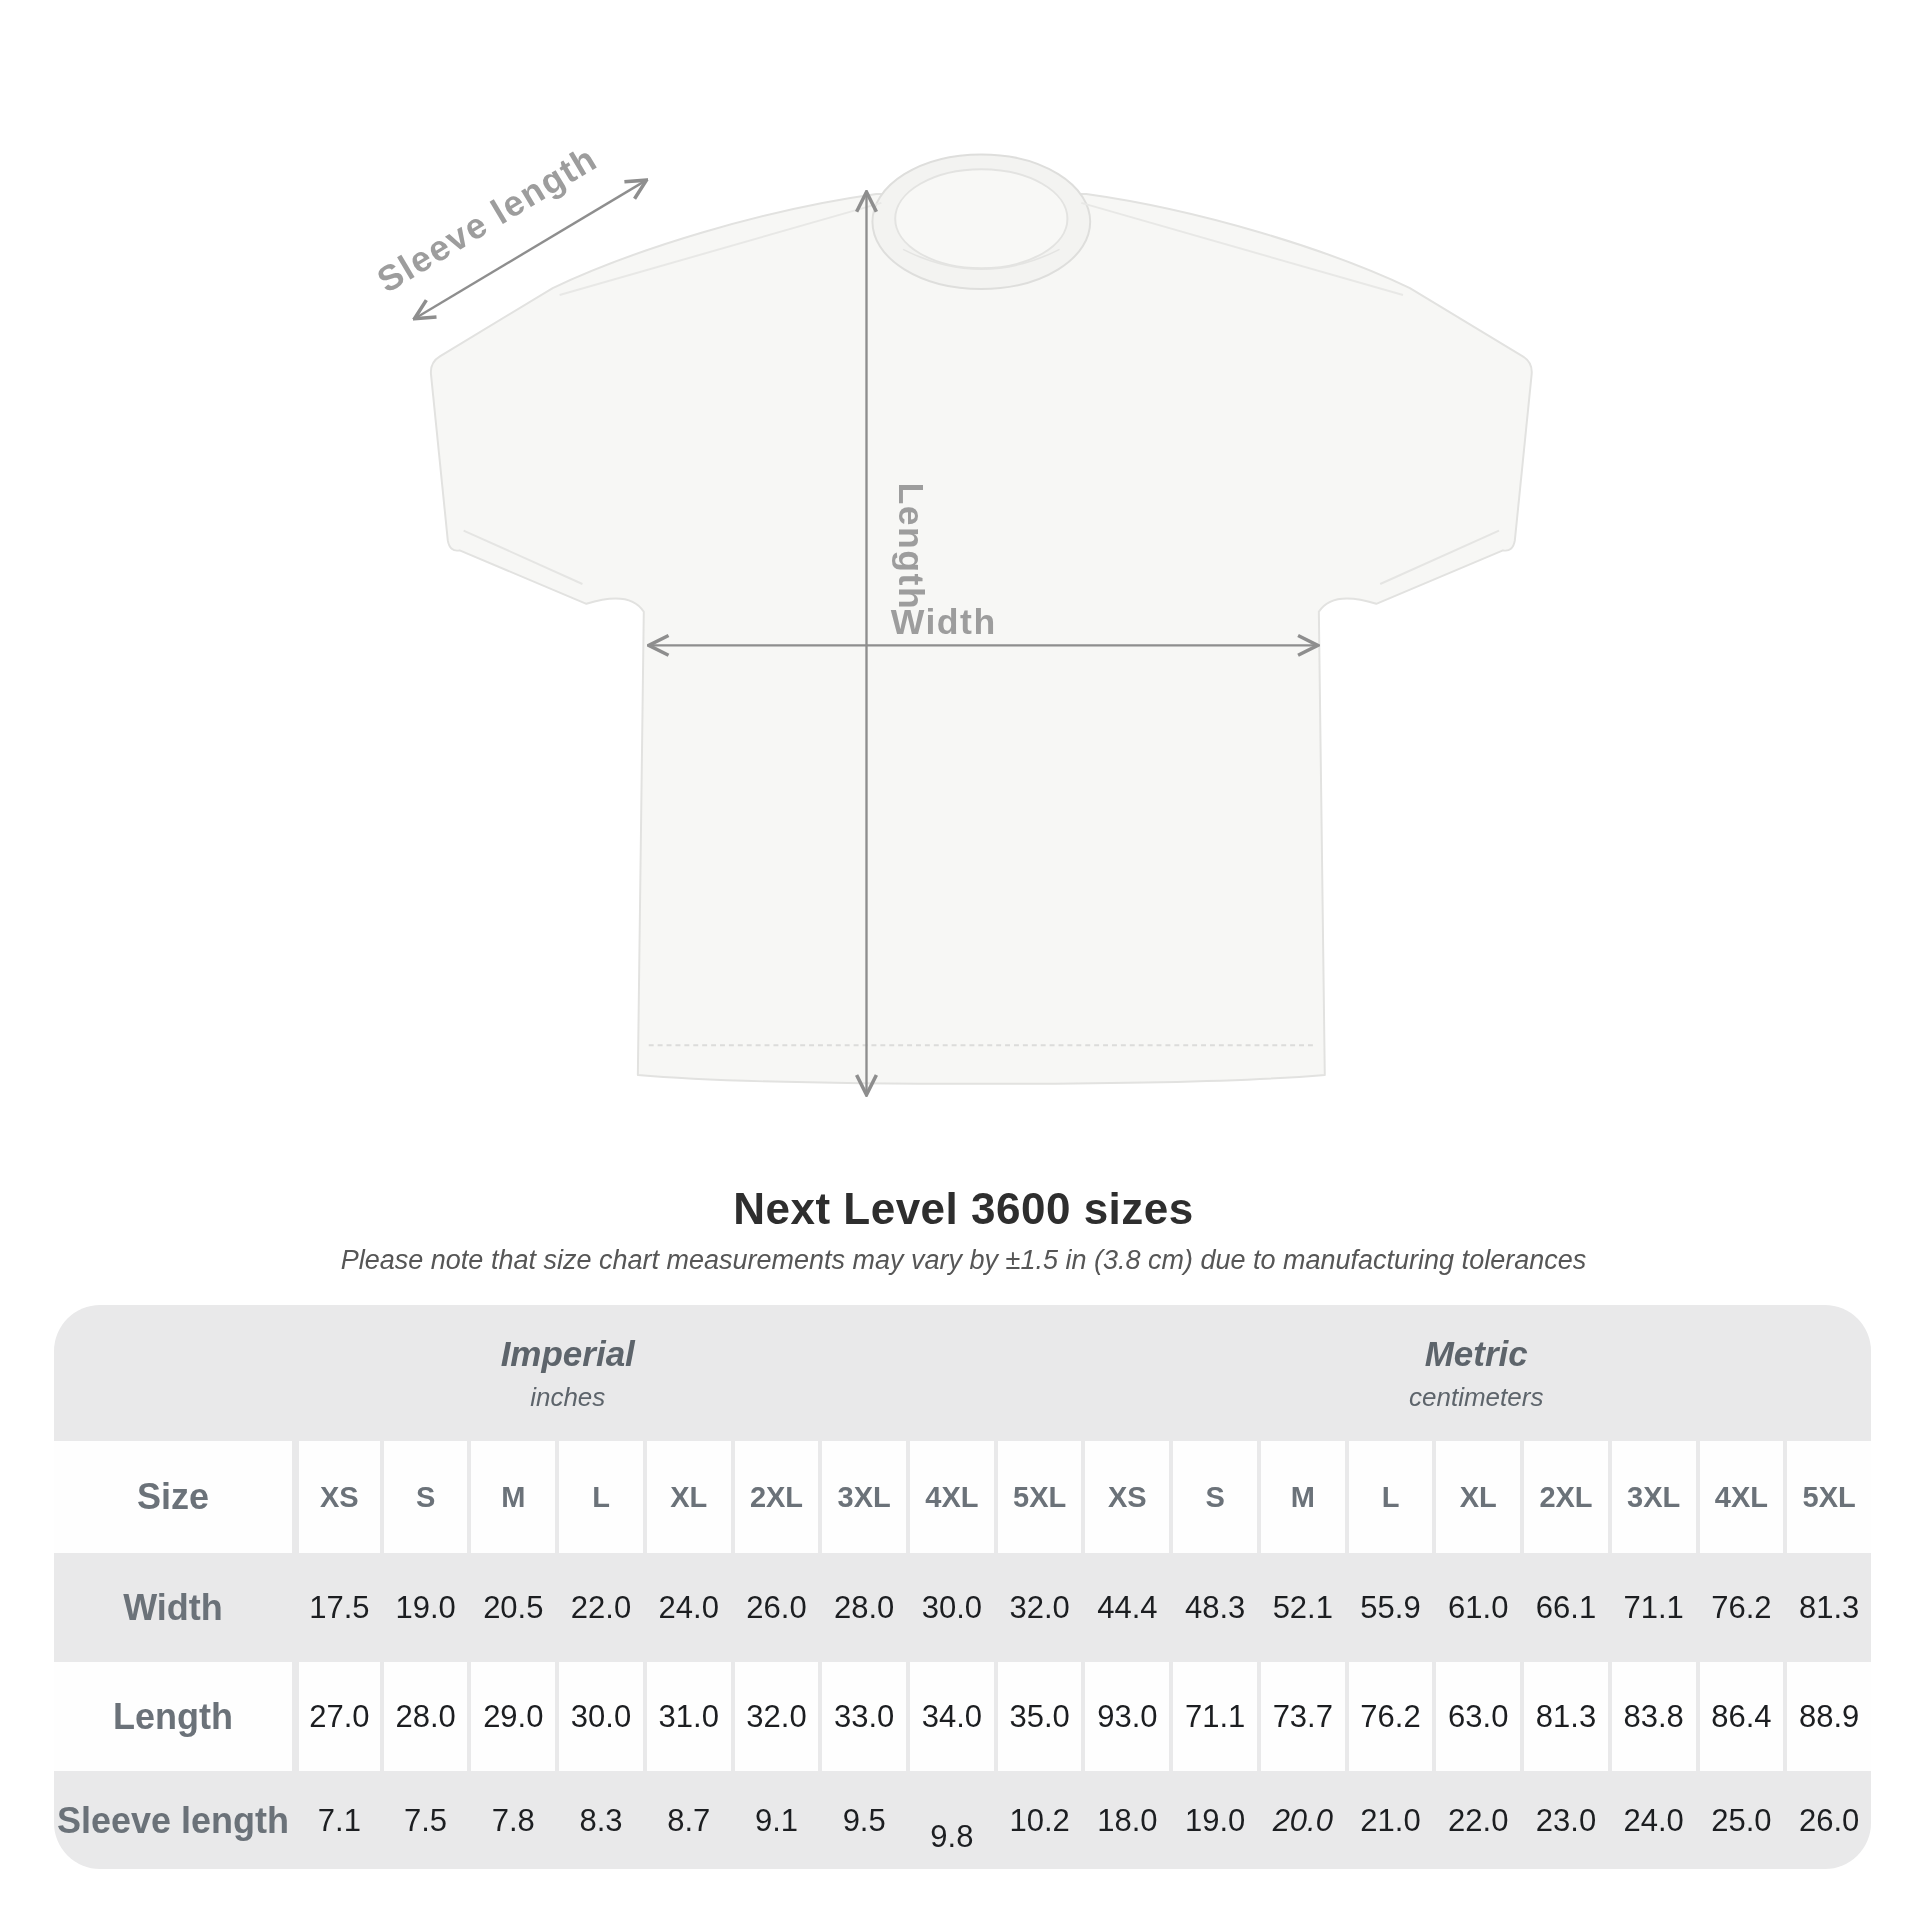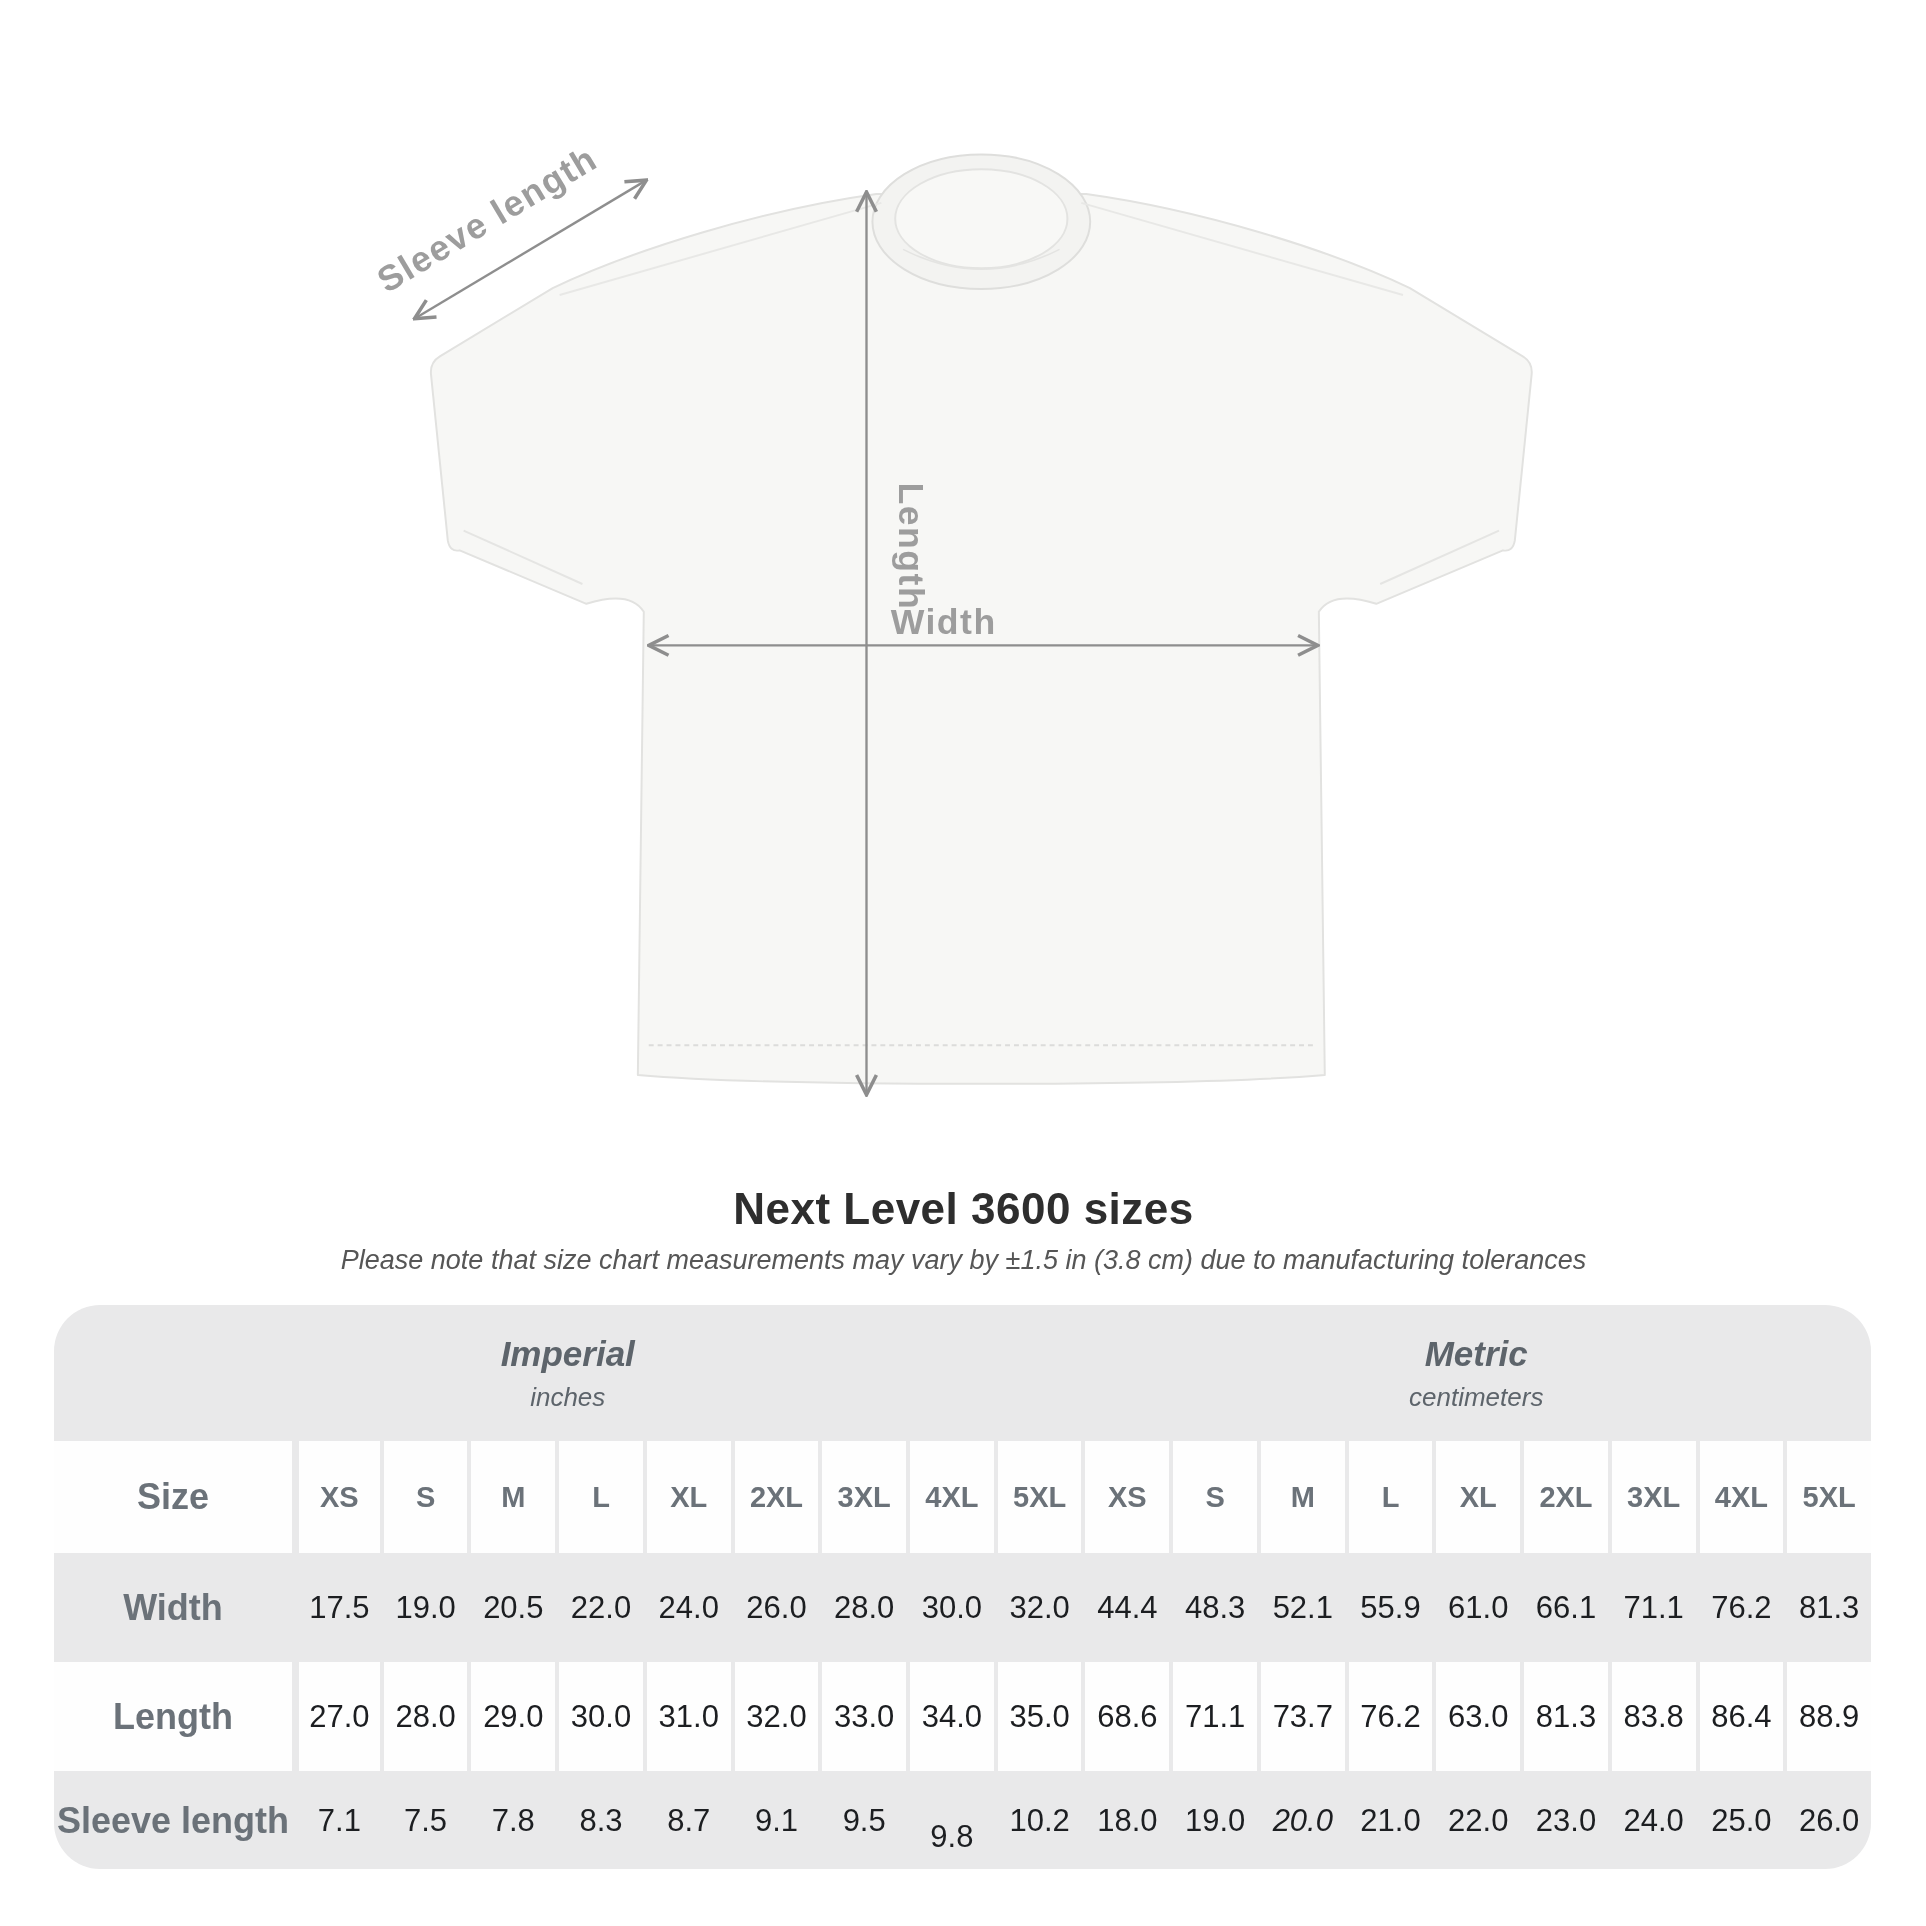--- a/index.html
+++ b/index.html
@@ -161,21 +161,21 @@
       <div class="cell row-label white-row" style="grid-area: 4 / 1;">Length</div>
       <div class="cell val white-row dc first" style="grid-area: 4 / 2;">27.0</div>
       <div class="cell val white-row dc" style="grid-area: 4 / 3;">28.0</div>
       <div class="cell val white-row dc" style="grid-area: 4 / 4; text-align: center;">29.0</div>
       <div class="cell val white-row dc" style="grid-area: 4 / 5;">30.0</div>
       <div class="cell val white-row dc" style="grid-area: 4 / 6;">31.0</div>
       <div class="cell val white-row dc" style="grid-area: 4 / 7;">32.0</div>
       <div class="cell val white-row dc" style="grid-area: 4 / 8;">33.0</div>
       <div class="cell val white-row dc" style="grid-area: 4 / 9;">34.0</div>
       <div class="cell val white-row dc" style="grid-area: 4 / 10;">35.0</div>
-      <div class="cell val white-row dc" style="grid-area: 4 / 11;">68.6</div>
+      <div class="cell val white-row dc" style="grid-area: 4 / 11;">93.0</div>
       <div class="cell val white-row dc" style="grid-area: 4 / 12;">71.1</div>
       <div class="cell val white-row dc" style="grid-area: 4 / 13;">73.7</div>
       <div class="cell val white-row dc" style="grid-area: 4 / 14;">76.2</div>
       <div class="cell val white-row dc" style="grid-area: 4 / 15;">63.0</div>
       <div class="cell val white-row dc" style="grid-area: 4 / 16;">81.3</div>
       <div class="cell val white-row dc" style="grid-area: 4 / 17;">83.8</div>
       <div class="cell val white-row dc" style="grid-area: 4 / 18;">86.4</div>
       <div class="cell val white-row dc" style="grid-area: 4 / 19;">88.9</div>
       <div class="cell row-label gray-row" style="grid-area: 5 / 1;">Sleeve length</div>
       <div class="cell val gray-row dc first" style="grid-area: 5 / 2;">7.1</div>

